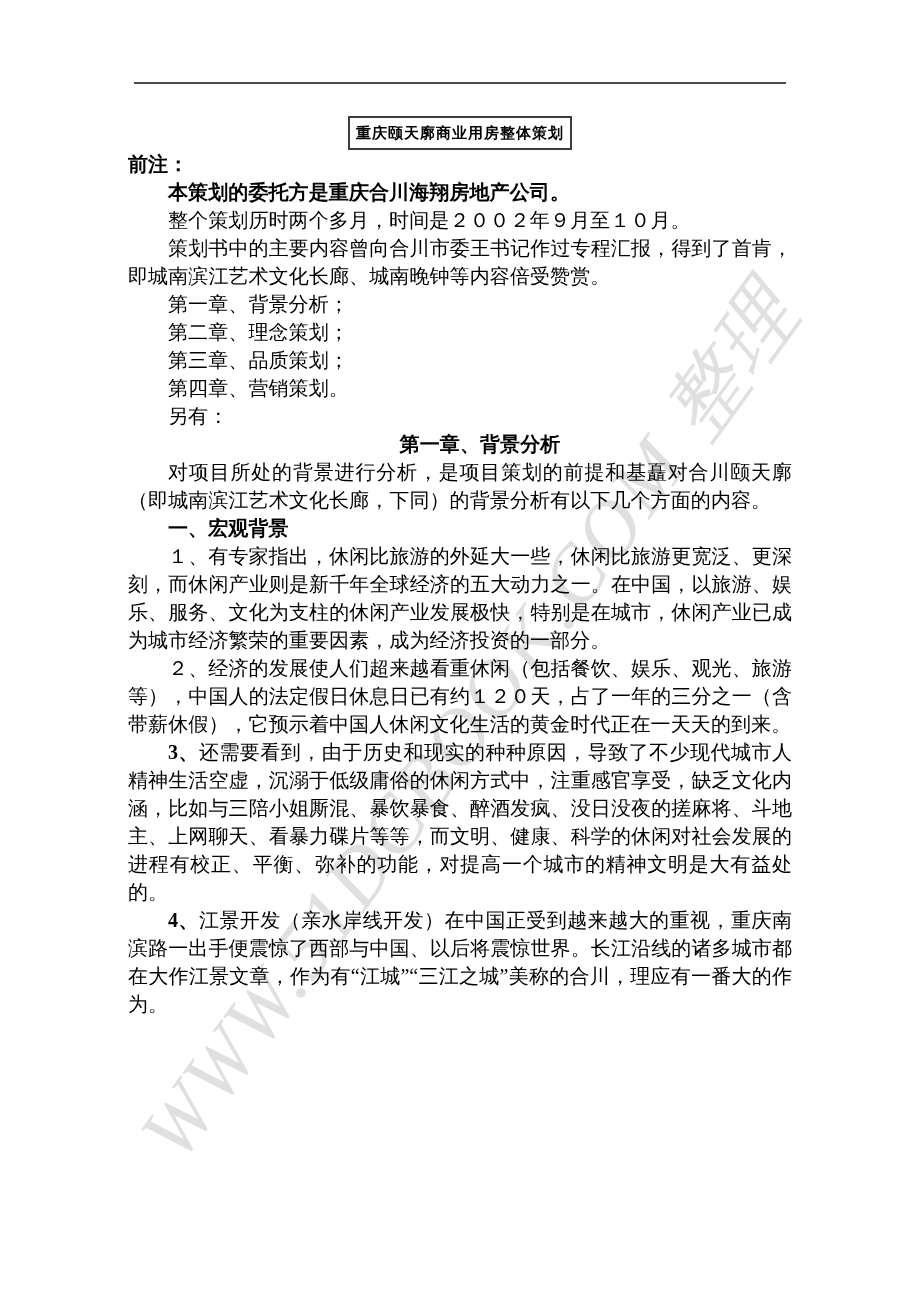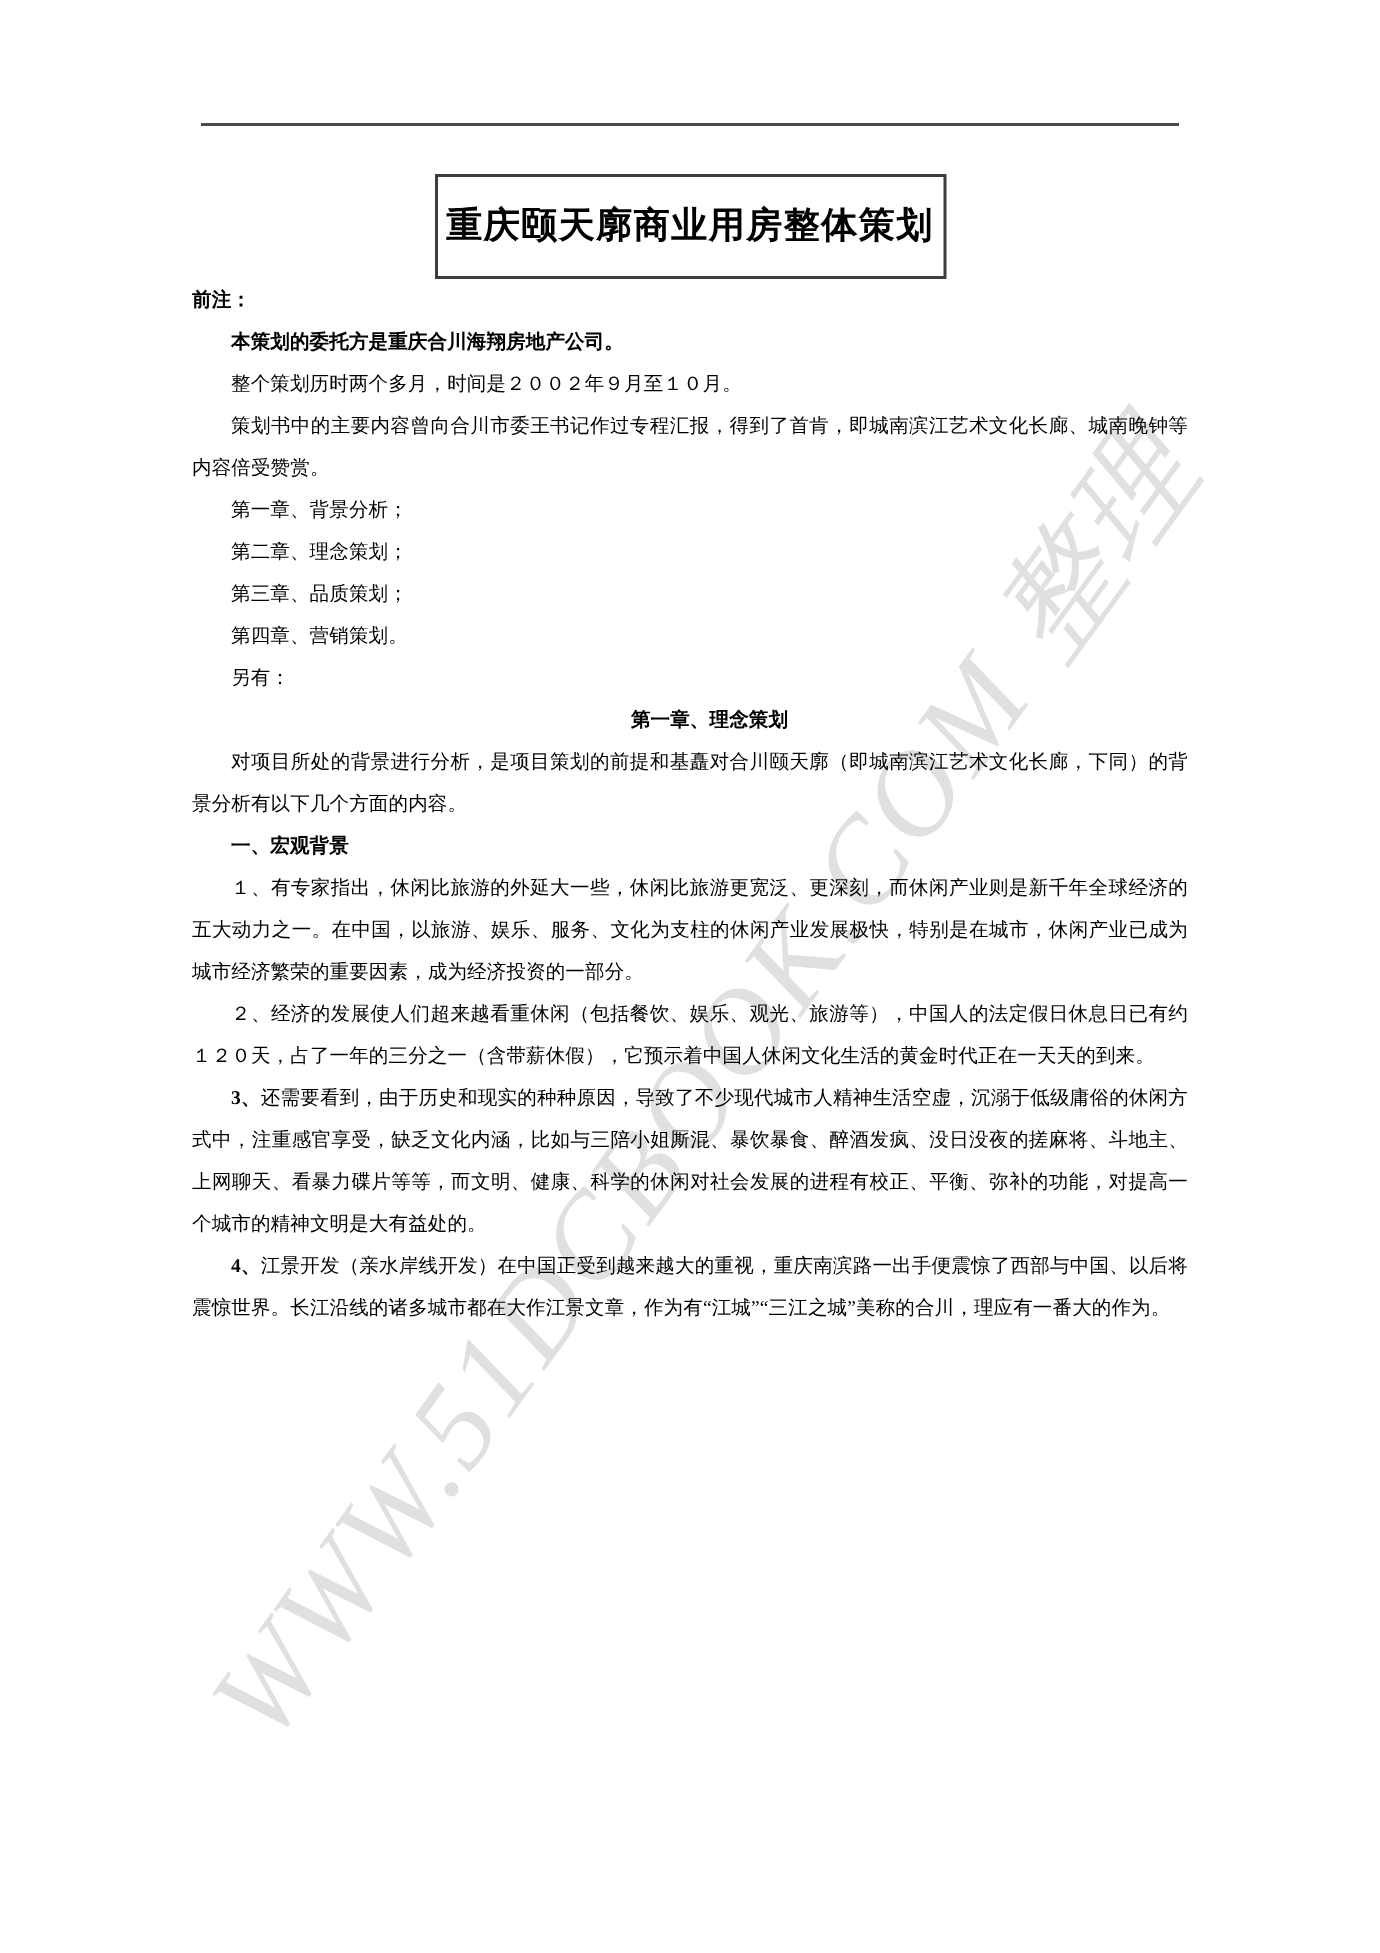--- a/index.html
+++ b/index.html
@@ -29,29 +29,29 @@
   .content{position:relative;z-index:1;}
   .header-rule{
     position:absolute;
     left:134px;right:134px;top:82px;
     height:2px;background:#4a4a4a;
   }
   .title-wrap{padding-top:116px;text-align:center;}
   .title-box{
     display:inline-block;
     border:2px solid #3d3d3d;
-    padding:17px 6px;
-    font-size:24px;
+    padding:5px 6px;
+    font-size:15px;
     font-weight:bold;
     letter-spacing:1px;
     line-height:1.35;
   }
   .body-col{
     padding:0 128px;
-    font-size:13px;
+    font-size:20px;
     line-height:28px;
     text-align:justify;
     letter-spacing:0.1px;
   }
   .body-col p{margin:0;}
   .indent{text-indent:2em;}
   .bold{font-weight:bold;}
   .center-heading{
     text-align:center;
     text-indent:2em;
@@ -88,21 +88,21 @@
 
       <p class="indent mt-28">策划书中的主要内容曾向合川市委王书记作过专程汇报，得到了首肯，即城南滨江艺术文化长廊、城南晚钟等内容倍受赞赏。</p>
 
       <p class="indent">第一章、背景分析；</p>
       <p class="indent">第二章、理念策划；</p>
       <p class="indent">第三章、品质策划；</p>
       <p class="indent">第四章、营销策划。</p>
 
       <p class="indent mt-28">另有：</p>
 
-      <p class="center-heading mt-20">第一章、理念策划</p>
+      <p class="center-heading mt-20">第一章、背景分析</p>
 
       <p class="indent mt-14">对项目所处的背景进行分析，是项目策划的前提和基矗对合川颐天廓（即城南滨江艺术文化长廊，下同）的背景分析有以下几个方面的内容。</p>
 
       <p class="indent bold mt-14">一、宏观背景</p>
 
       <p class="indent mt-14"><span>１、</span><span>有专家指出，休闲比旅游的外延大一些，休闲比旅游更宽泛、更深刻，而休闲产业则是新千年全球经济的五大动力之一。在中国，以旅游、娱乐、服务、文化为支柱的休闲产业发展极快，特别是在城市，休闲产业已成为城市经济繁荣的重要因素，成为经济投资的一部分。</span></p>
 
       <p class="indent mt-14"><span>２、</span><span>经济的发展使人们超来越看重休闲（包括餐饮、娱乐、观光、旅游等），中国人的法定假日休息日已有约１２０天，占了一年的三分之一（含带薪休假），它预示着中国人休闲文化生活的黄金时代正在一天天的到来。</span></p>
 
       <p class="indent mt-14"><span class="num-bold">3、</span><span>还需要看到，由于历史和现实的种种原因，导致了不少现代城市人精神生活空虚，沉溺于低级庸俗的休闲方式中，注重感官享受，缺乏文化内涵，比如与三陪小姐厮混、暴饮暴食、醉酒发疯、没日没夜的搓麻将、斗地主、上网聊天、看暴力碟片等等，而文明、健康、科学的休闲对社会发展的进程有校正、平衡、弥补的功能，对提高一个城市的精神文明是大有益处的。</span></p>

